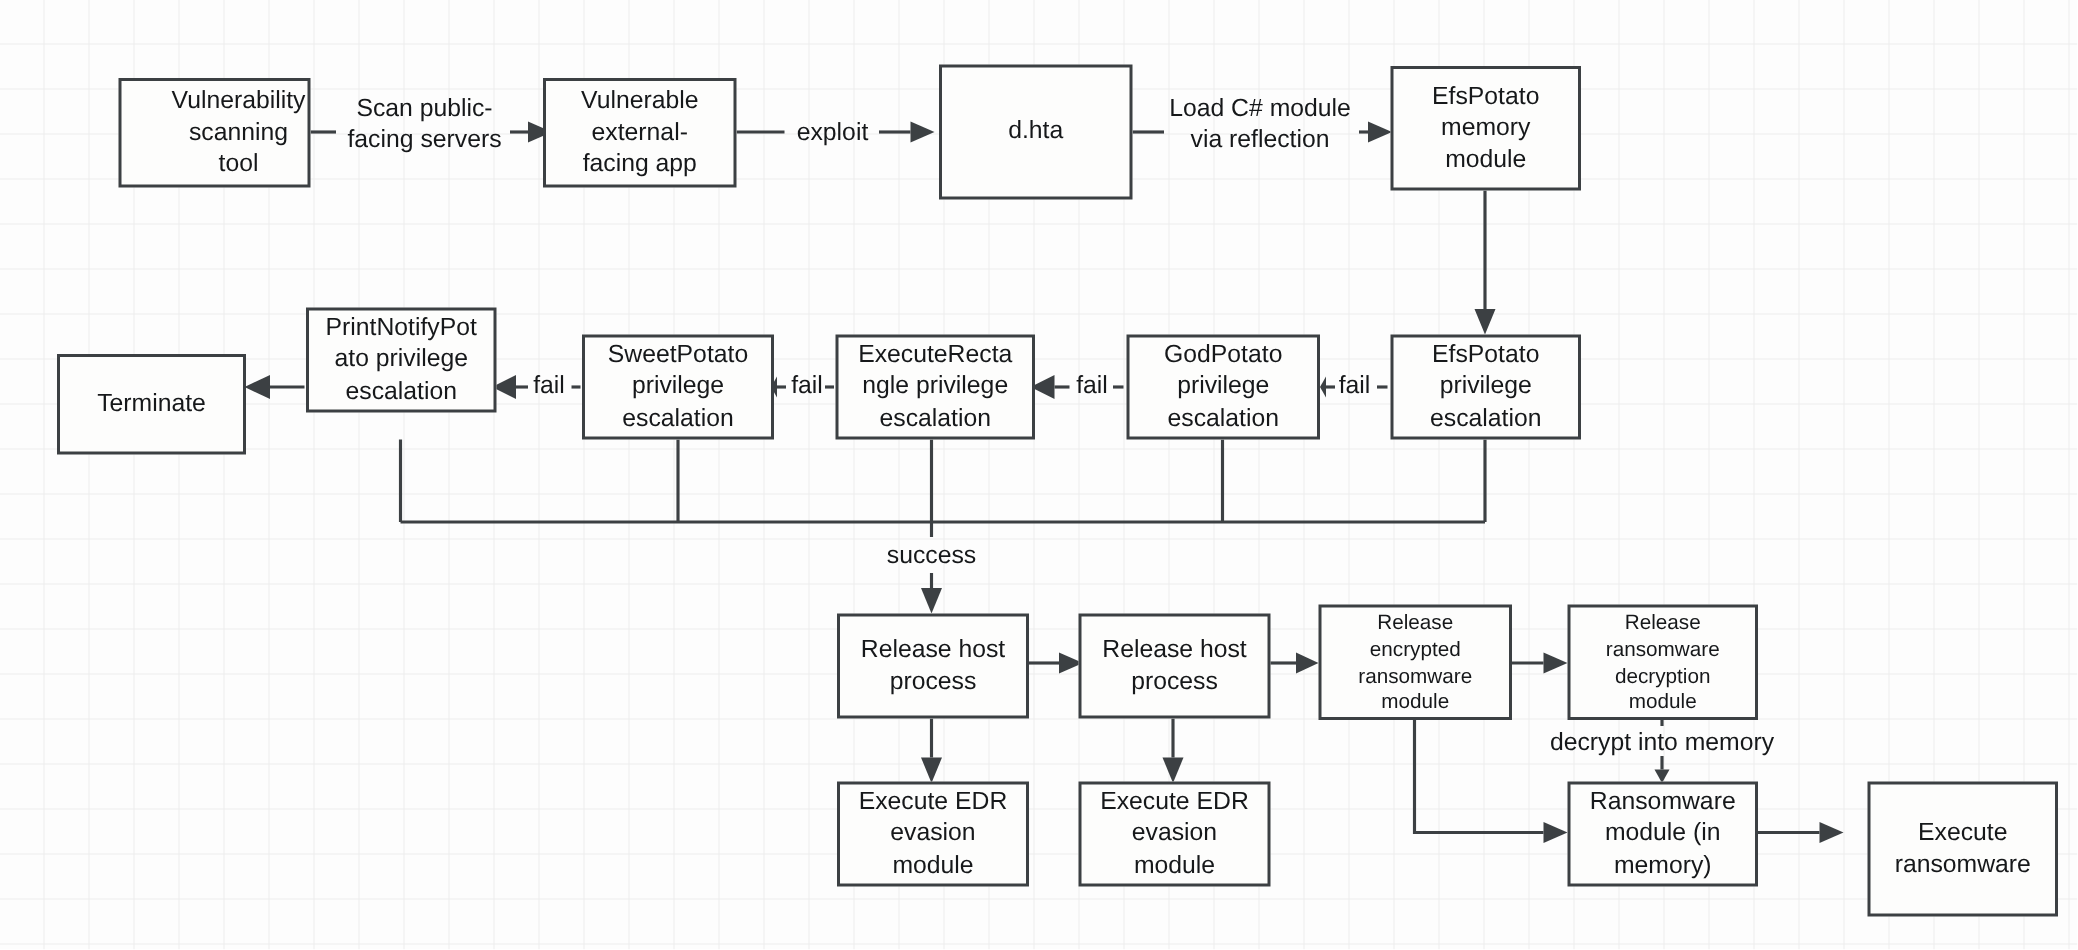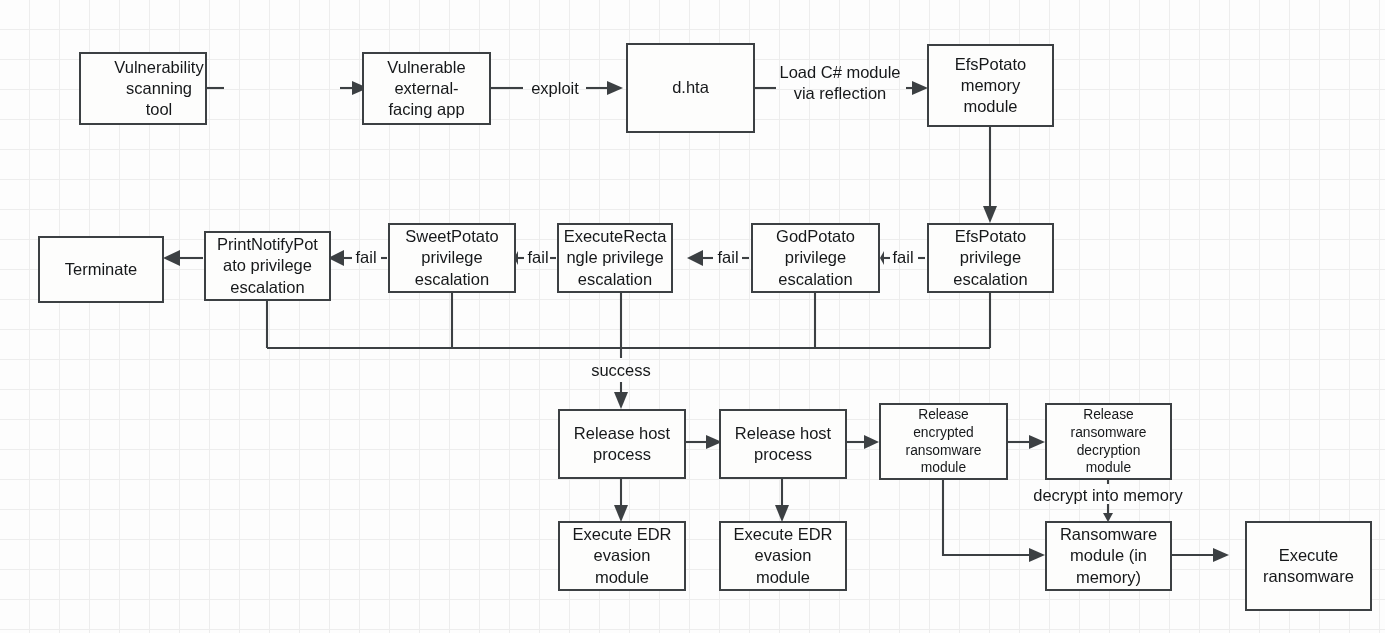--- a/index.html
+++ b/index.html
@@ -168,33 +168,33 @@
 privilege
 escalation</span>
   </div>
 
   <div class="node f16" style="left:751px; top:223px; width:129px; height:70px;">
     <span style="white-space: pre-line;">GodPotato
 privilege
 escalation</span>
   </div>
 
-  <div class="node f16" style="left:557px; top:223px; width:116px; height:70px;">
+  <div class="node f16" style="left:557px; top:223px; width:133px; height:70px;">
     <span style="white-space: pre-line;">ExecuteRecta
 ngle privilege
 escalation</span>
   </div>
 
   <div class="node f16" style="left:388px; top:223px; width:128px; height:70px;">
     <span style="white-space: pre-line;">SweetPotato
 privilege
 escalation</span>
   </div>
 
-  <div class="node f16" style="left:204px; top:231px; width:127px; height:70px;">
+  <div class="node f16" style="left:204px; top:205px; width:127px; height:70px;">
     <span style="white-space: pre-line;">PrintNotifyPot
 ato privilege
 escalation</span>
   </div>
 
   <div class="node f16" style="left:38px;  top:236px; width:126px; height:67px;">
     <span>Terminate</span>
   </div>
 
   <div class="node f16" style="left:558px; top:409px; width:128px; height:70px;">
@@ -237,20 +237,22 @@
     <span style="white-space: pre-line;">Ransomware
 module (in
 memory)</span>
   </div>
 
   <div class="node f16" style="left:1245px; top:521px; width:127px; height:90px;">
     <span style="white-space: pre-line;">Execute
 ransomware</span>
   </div>
 
+  <div class="edge-label el16" style="left: 222px; top: 62px; width: 122px; white-space: pre-line;">Scan public-
+facing servers</div>
 
   <div class="edge-label el16" style="left:521px; top:78px; width:68px;">exploit</div>
 
   <div class="edge-label el16" style="left: 771px; top: 62px; width: 138px; white-space: pre-line;">Load C# module
 via reflection</div>
 
   <div class="edge-label el16" style="left:886px; top:247px; width:34px;">fail</div>
 
   <div class="edge-label el16" style="left:711px; top:247px; width:34px;">fail</div>
 

